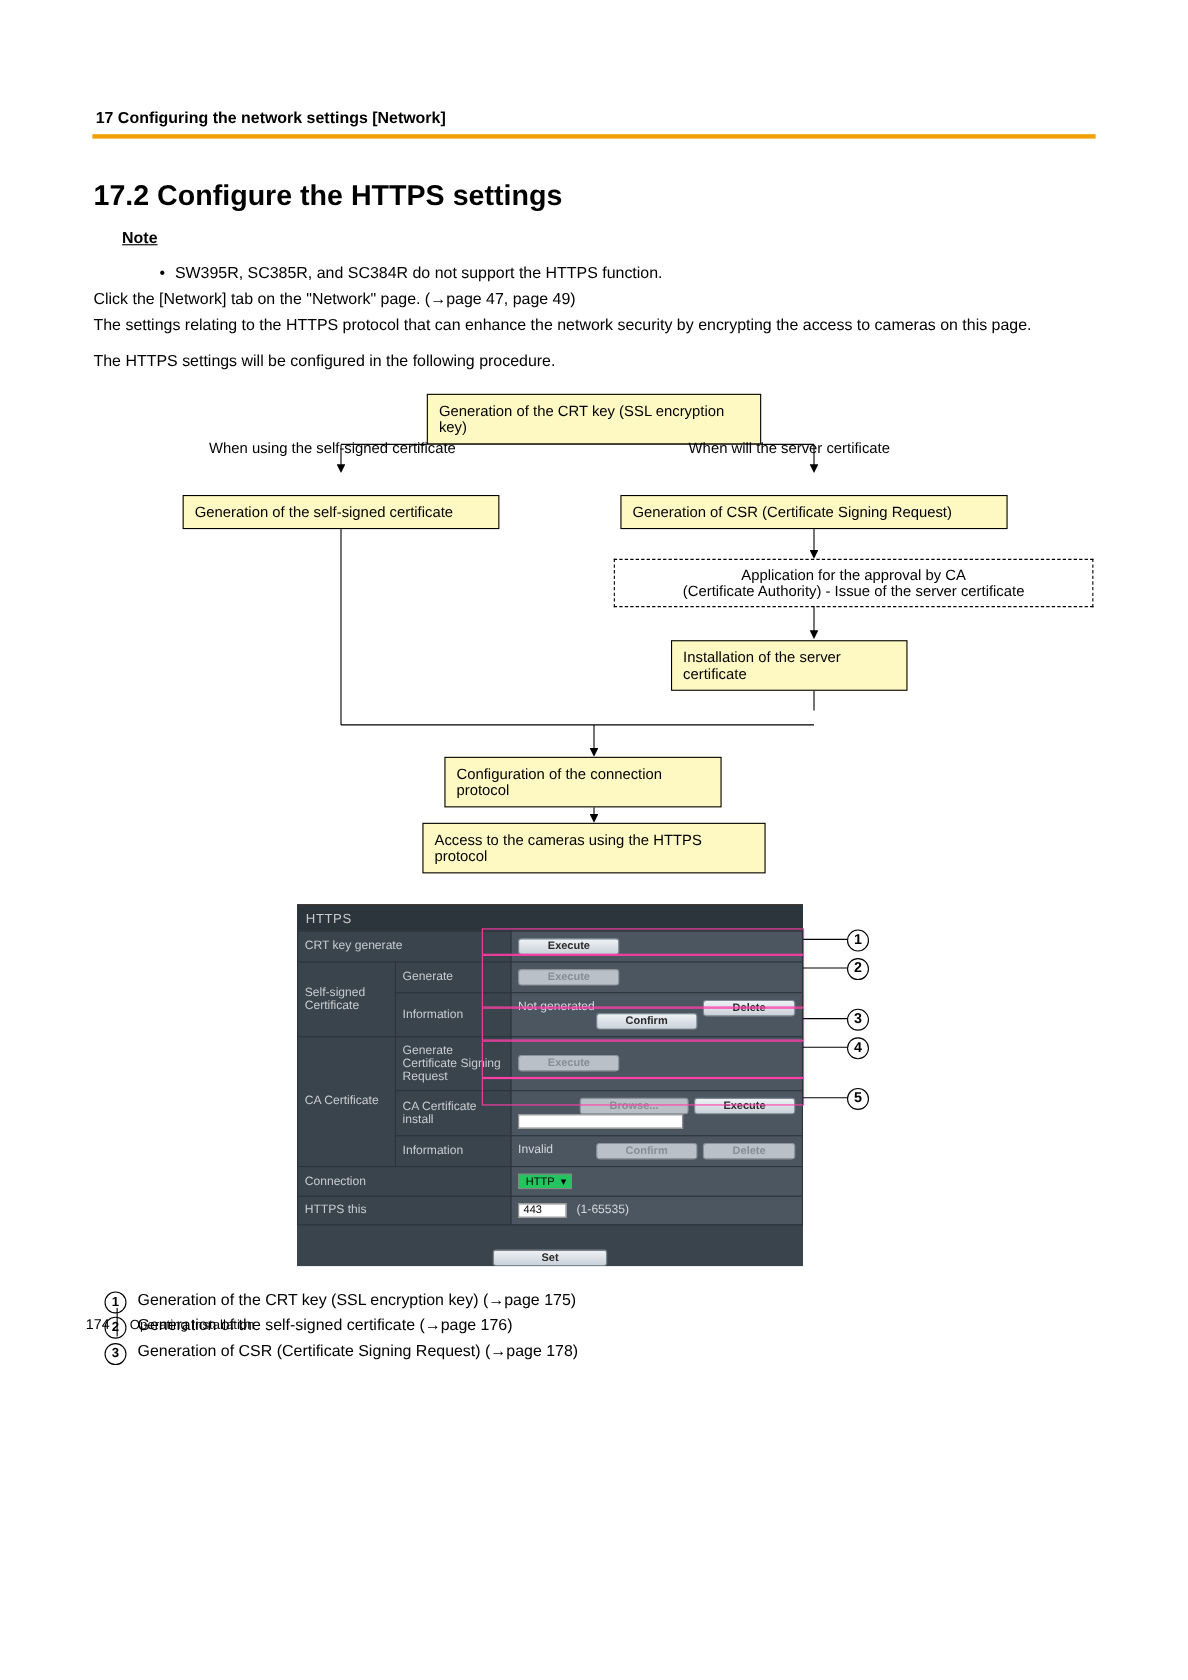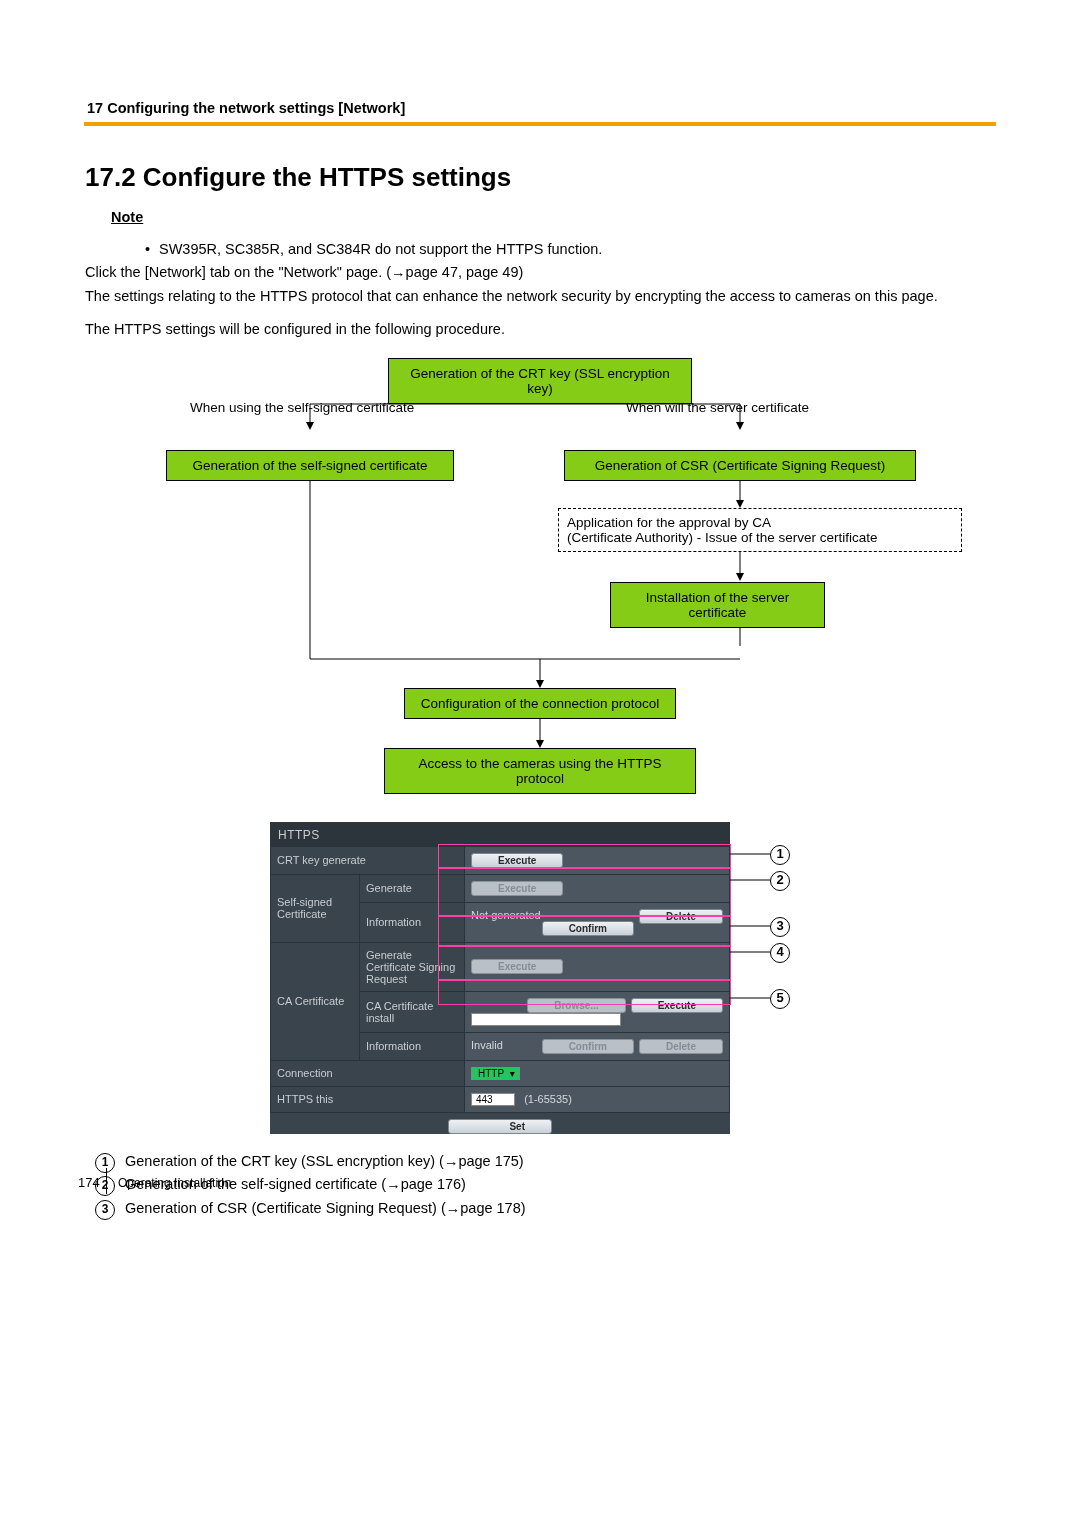--- a/index.html
+++ b/index.html
@@ -9,38 +9,38 @@
   h1{font-size:26px;font-weight:bold;margin:0 0 16px 0}
   .note-label{font-weight:bold;text-decoration:underline;margin:0 0 16px 26px}
   ul.note{margin:0 0 6px 60px;padding:0}
   ul.note li{margin:0 0 4px 0;padding:0 0 0 14px;position:relative;list-style:none}
   ul.note li::before{content:"•";position:absolute;left:0;top:0}
   p.body{margin:0 0 4px 0;line-height:1.35}
   p.gap{margin-top:14px}
 
   
   .flow{position:relative;width:800px;height:440px;margin:18px auto 24px auto;font-size:13.5px}
-  .fbox{position:absolute;border:1px solid #000;background:#84cc16;padding:7px 10px;text-align:center;box-sizing:border-box}
+  .fbox{position:absolute;border:1px solid #000;background:#fef9c3;padding:7px 10px;text-align:left;box-sizing:border-box}
   .flabel{position:absolute;white-space:nowrap}
   svg.fsvg{position:absolute;left:0;top:0;width:800px;height:440px}
 
   
   .ss-wrap{position:relative;width:540px;margin:16px auto 18px auto}
   .ss{width:460px;border-top:2px solid #333;font-size:11px;color:#c8ccd0;background:#3a444d}
   .ss .hdr{background:#2c343c;padding:4px 8px;font-size:12px;letter-spacing:.5px}
   .ss table{width:100%;border-collapse:collapse}
   .ss td{padding:6px 6px;border:1px solid #2b333a;vertical-align:middle}
   .ss td.lab{background:#3a444d;color:#c8ccd0;width:76px}
   .ss td.sub{background:#3a444d;color:#c8ccd0;width:92px}
   .ss td.val{background:#4c5660;color:#d4d8db}
   .ss .btn{display:inline-block;background:linear-gradient(#eef2f5,#c9d1d9);color:#2a2a2a;border:1px solid #7d878f;border-radius:3px;padding:1px 26px;font-size:10px;font-weight:bold}
   .ss .btn.dis{background:#b9c0c7;color:#868e95;border-color:#8a9198}
   .ss .tin{display:inline-block;background:#fff;color:#000;border:1px solid #888;padding:0 4px;min-width:34px;font-size:10px}
   .ss .sel{display:inline-block;background:#22c55e;color:#000;border:1px solid #888;padding:0 4px 0 6px;font-size:10px}
-  .ss .set{display:block;margin:6px auto;width:50px;text-align:right}
+  .ss .set{display:block;margin:22px auto;width:50px;text-align:center}
   .ss .r{float:right;margin-left:5px}
   .callnum{position:absolute;font-size:13px;font-weight:bold;width:18px;height:18px;line-height:15px;text-align:center;border:1.6px solid #000;border-radius:50%;background:#fff}
   .pinkbox{position:absolute;border:1.5px solid #ff3ea8;pointer-events:none}
   svg.call-lines{position:absolute;left:0;top:0;width:540px;height:260px;pointer-events:none}
 
   
   ol.clist{list-style:none;margin:6px 0 0 10px;padding:0}
   ol.clist li{position:relative;padding-left:30px;margin:4px 0;line-height:1.35}
   ol.clist li .n{position:absolute;left:0;top:1px;width:18px;height:18px;line-height:16px;text-align:center;border:1.5px solid #000;border-radius:50%;font-size:12px;font-weight:bold}
 
@@ -95,27 +95,27 @@
       <line x1="400" y1="360" x2="400" y2="388" stroke="#000" marker-end="url(#ah)"></line>
     </svg>
 
     <div class="fbox" style="left:248px;top:0;width:304px">Generation of the CRT key (SSL encryption key)</div>
     <span class="flabel" style="left:50px;top:42px">When using the self-signed certificate</span>
     <span class="flabel" style="left:486px;top:42px">When will the server certificate</span>
 
     <div class="fbox" style="left:26px;top:92px;width:288px">Generation of the self-signed certificate</div>
     <div class="fbox" style="left:424px;top:92px;width:352px">Generation of CSR (Certificate Signing Request)</div>
 
-    <div style="position:absolute;left:418px;top:150px;width:404px;border:1px dashed #000;padding:6px 8px;box-sizing:border-box">
+    <div style="position:absolute;left:418px;top:150px;width:436px;border:1px dashed #000;padding:6px 8px;text-align:center;box-sizing:border-box">
       <div>Application for the approval by CA</div>
       <div>(Certificate Authority) - Issue of the server certificate</div>
     </div>
 
     <div class="fbox" style="left:470px;top:224px;width:215px">Installation of the server certificate</div>
-    <div class="fbox" style="left:264px;top:330px;width:272px">Configuration of the connection protocol</div>
+    <div class="fbox" style="left:264px;top:330px;width:252px">Configuration of the connection protocol</div>
     <div class="fbox" style="left:244px;top:390px;width:312px">Access to the cameras using the HTTPS protocol</div>
   </div>
 
   <div class="ss-wrap">
     <div class="ss">
       <div class="hdr">HTTPS</div>
       <table>
         <tbody>
             <tr>
           <td class="lab" colspan="2">CRT key generate</td>

